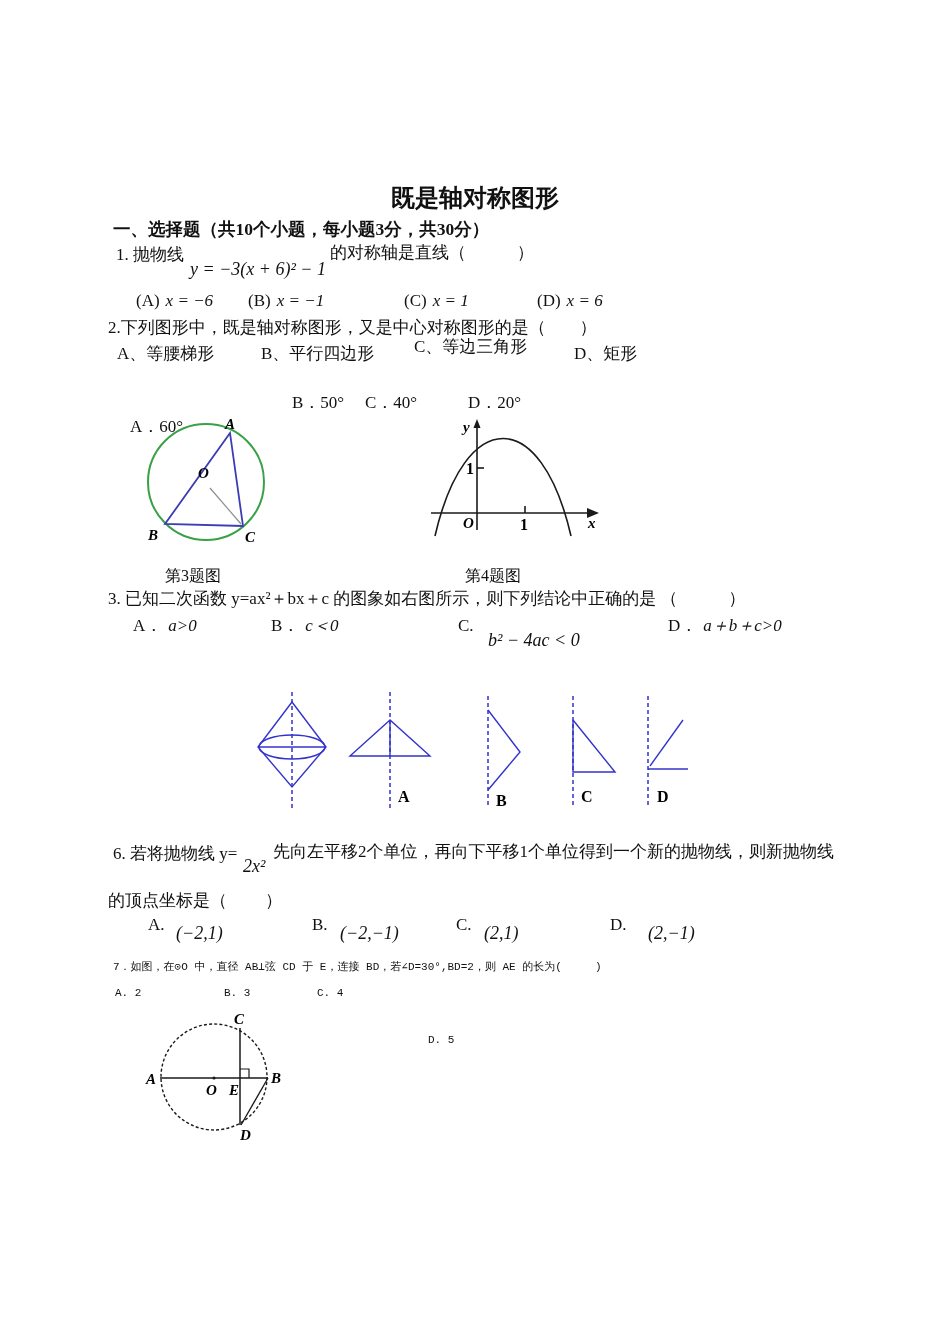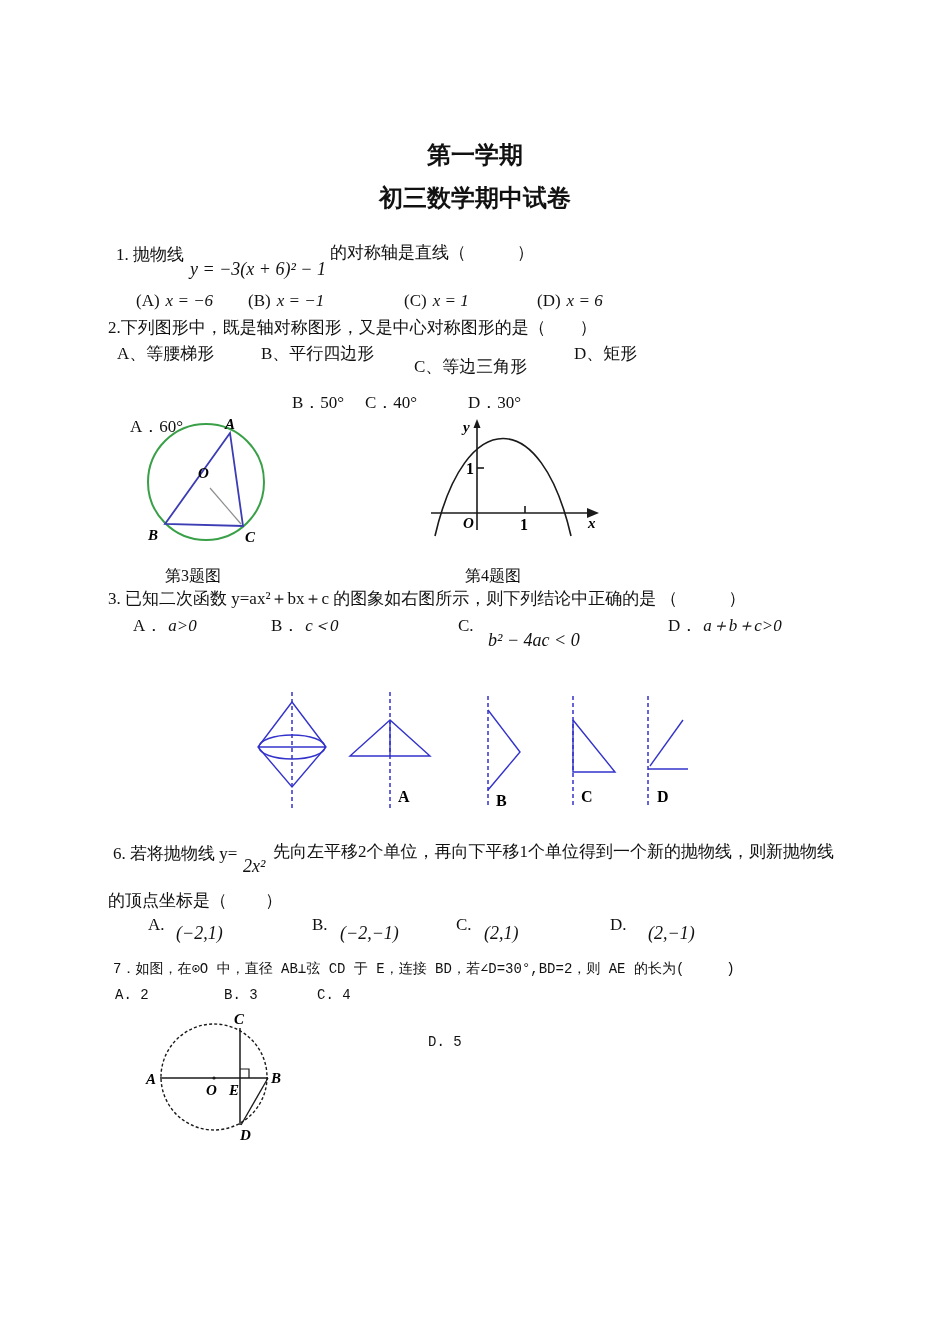--- a/index.html
+++ b/index.html
@@ -7,21 +7,21 @@
     position:relative; width:950px; height:1344px; background:#ffffff;
     font-family:"Liberation Serif","DejaVu Serif",serif;
     color:var(--ink,#111); overflow:hidden;
   }
   .ln { position:absolute; white-space:pre; font-size:17px; line-height:1.25; }
   .center { left:0; width:950px; text-align:center; }
   .title { font-size:24px; font-weight:bold; }
   .sec { font-size:17.5px; font-weight:bold; }
   .math { font-style:italic; font-family:"Liberation Serif","DejaVu Serif",serif; }
   .fml { font-size:18px; }
-  .mono { font-family:"Liberation Mono","DejaVu Sans Mono",monospace; font-size:14px; }
+  .mono { font-family:"Liberation Mono","DejaVu Sans Mono",monospace; font-size:11px; }
   .optlbl { font-style:normal; }
   .optval { margin-left:6px; }
   .fig { position:absolute; }
   .caption { font-size:16px; }
   
   svg text { font-family:"Liberation Serif","DejaVu Serif",serif; }
   .flabel { font-size:15px; font-weight:bold; font-style:italic; fill:#000; }
   .flabel-u { font-size:16px; font-weight:bold; font-style:normal; fill:#000; }
   .green-stroke { stroke:var(--circle-green,#3aa048); fill:none; }
   .blue-stroke { stroke:var(--triangle-blue,#3c3cb4); fill:none; }
@@ -29,41 +29,41 @@
   .ink-stroke { stroke:#1a1a1a; fill:none; }
   .shape-blue { stroke:var(--shape-blue,#3333cc); fill:none; }
   .dash-blue { stroke:var(--shape-blue,#3333cc); fill:none; stroke-dasharray:4 3; }
   .dash-ink { stroke:#1a1a1a; fill:none; stroke-dasharray:3 2.2; }
 </style>
 </head>
 <body>
 
 <div class="page">
 
-  <div class="ln center title" style="top:140px">第一学期</div>
-  <div class="ln center title" style="top:183px">初三数学期中试卷</div>
+  <div class="ln center title" style="top:183px">既是轴对称图形</div>
+  <div class="ln sec" style="left:113px;top:219px">一、选择题（共10个小题，每小题3分，共30分）</div>
 
   <span class="ln" style="left:116px;top:244px">1. 抛物线</span>
   <span class="ln math fml" style="left:190px;top:258px">y = −3(x + 6)² − 1</span>
   <span class="ln" style="left:330px;top:242px">的对称轴是直线（            ）</span>
   <span class="ln" style="left:136px;top:290px"><span class="optlbl">(A)</span><span class="math optval">x = −6</span></span>
   <span class="ln" style="left:248px;top:290px"><span class="optlbl">(B)</span><span class="math optval">x = −1</span></span>
   <span class="ln" style="left:404px;top:290px"><span class="optlbl">(C)</span><span class="math optval">x = 1</span></span>
   <span class="ln" style="left:537px;top:290px"><span class="optlbl">(D)</span><span class="math optval">x = 6</span></span>
 
   <span class="ln" style="left:108px;top:317px">2.下列图形中，既是轴对称图形，又是中心对称图形的是（        ）</span>
   <span class="ln" style="left:117px;top:343px">A、等腰梯形</span>
   <span class="ln" style="left:261px;top:343px">B、平行四边形</span>
-  <span class="ln" style="left:414px;top:356px">C、等边三角形</span>
+  <span class="ln" style="left:414px;top:336px">C、等边三角形</span>
   <span class="ln" style="left:574px;top:343px">D、矩形</span>
 
   <span class="ln" style="left:130px;top:416px">A．60°</span>
   <span class="ln" style="left:292px;top:392px">B．50°</span>
   <span class="ln" style="left:365px;top:392px">C．40°</span>
-  <span class="ln" style="left:468px;top:392px">D．30°</span>
+  <span class="ln" style="left:468px;top:392px">D．20°</span>
 
   <svg class="fig" style="left:140px;top:416px" width="142" height="142" viewBox="0 0 142 142">
     <circle class="green-stroke" cx="66" cy="66" r="58" stroke-width="2"></circle>
     <polygon class="blue-stroke" points="90,17 25,108 103,110" stroke-width="1.8"></polygon>
     <line class="gray-stroke" x1="70" y1="72" x2="101" y2="108" stroke-width="1.2"></line>
     <text class="flabel" x="85" y="13">A</text>
     <text class="flabel" x="8" y="124">B</text>
     <text class="flabel" x="105" y="126">C</text>
     <text class="flabel" x="58" y="62">O</text>
   </svg>

